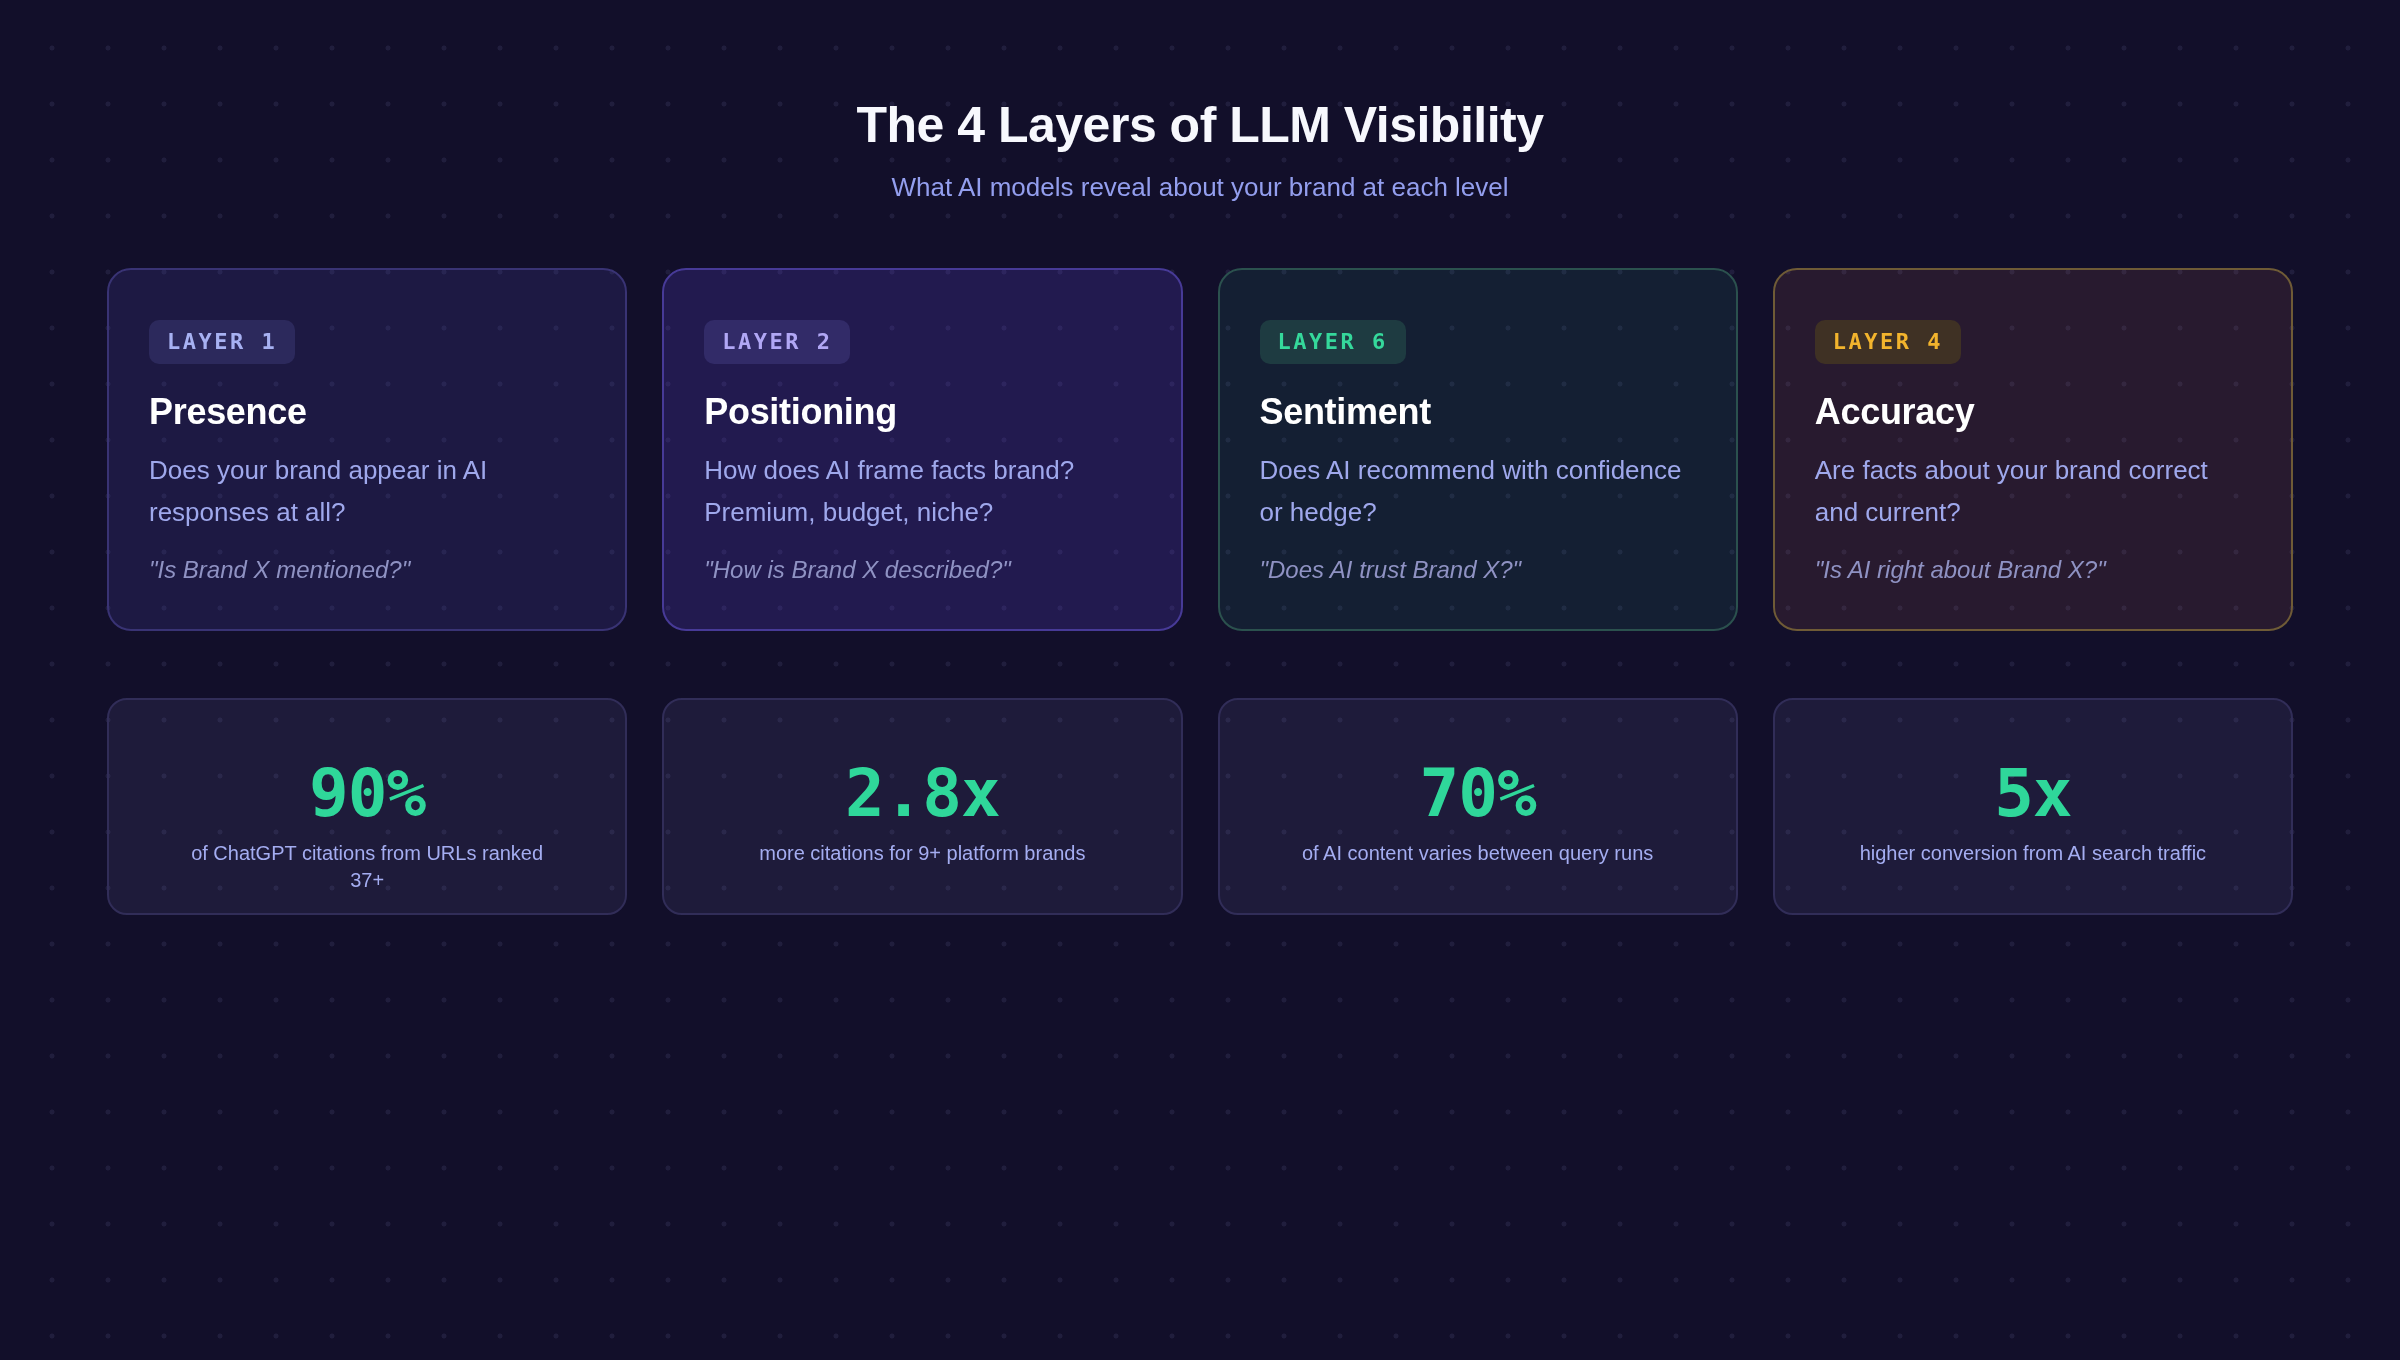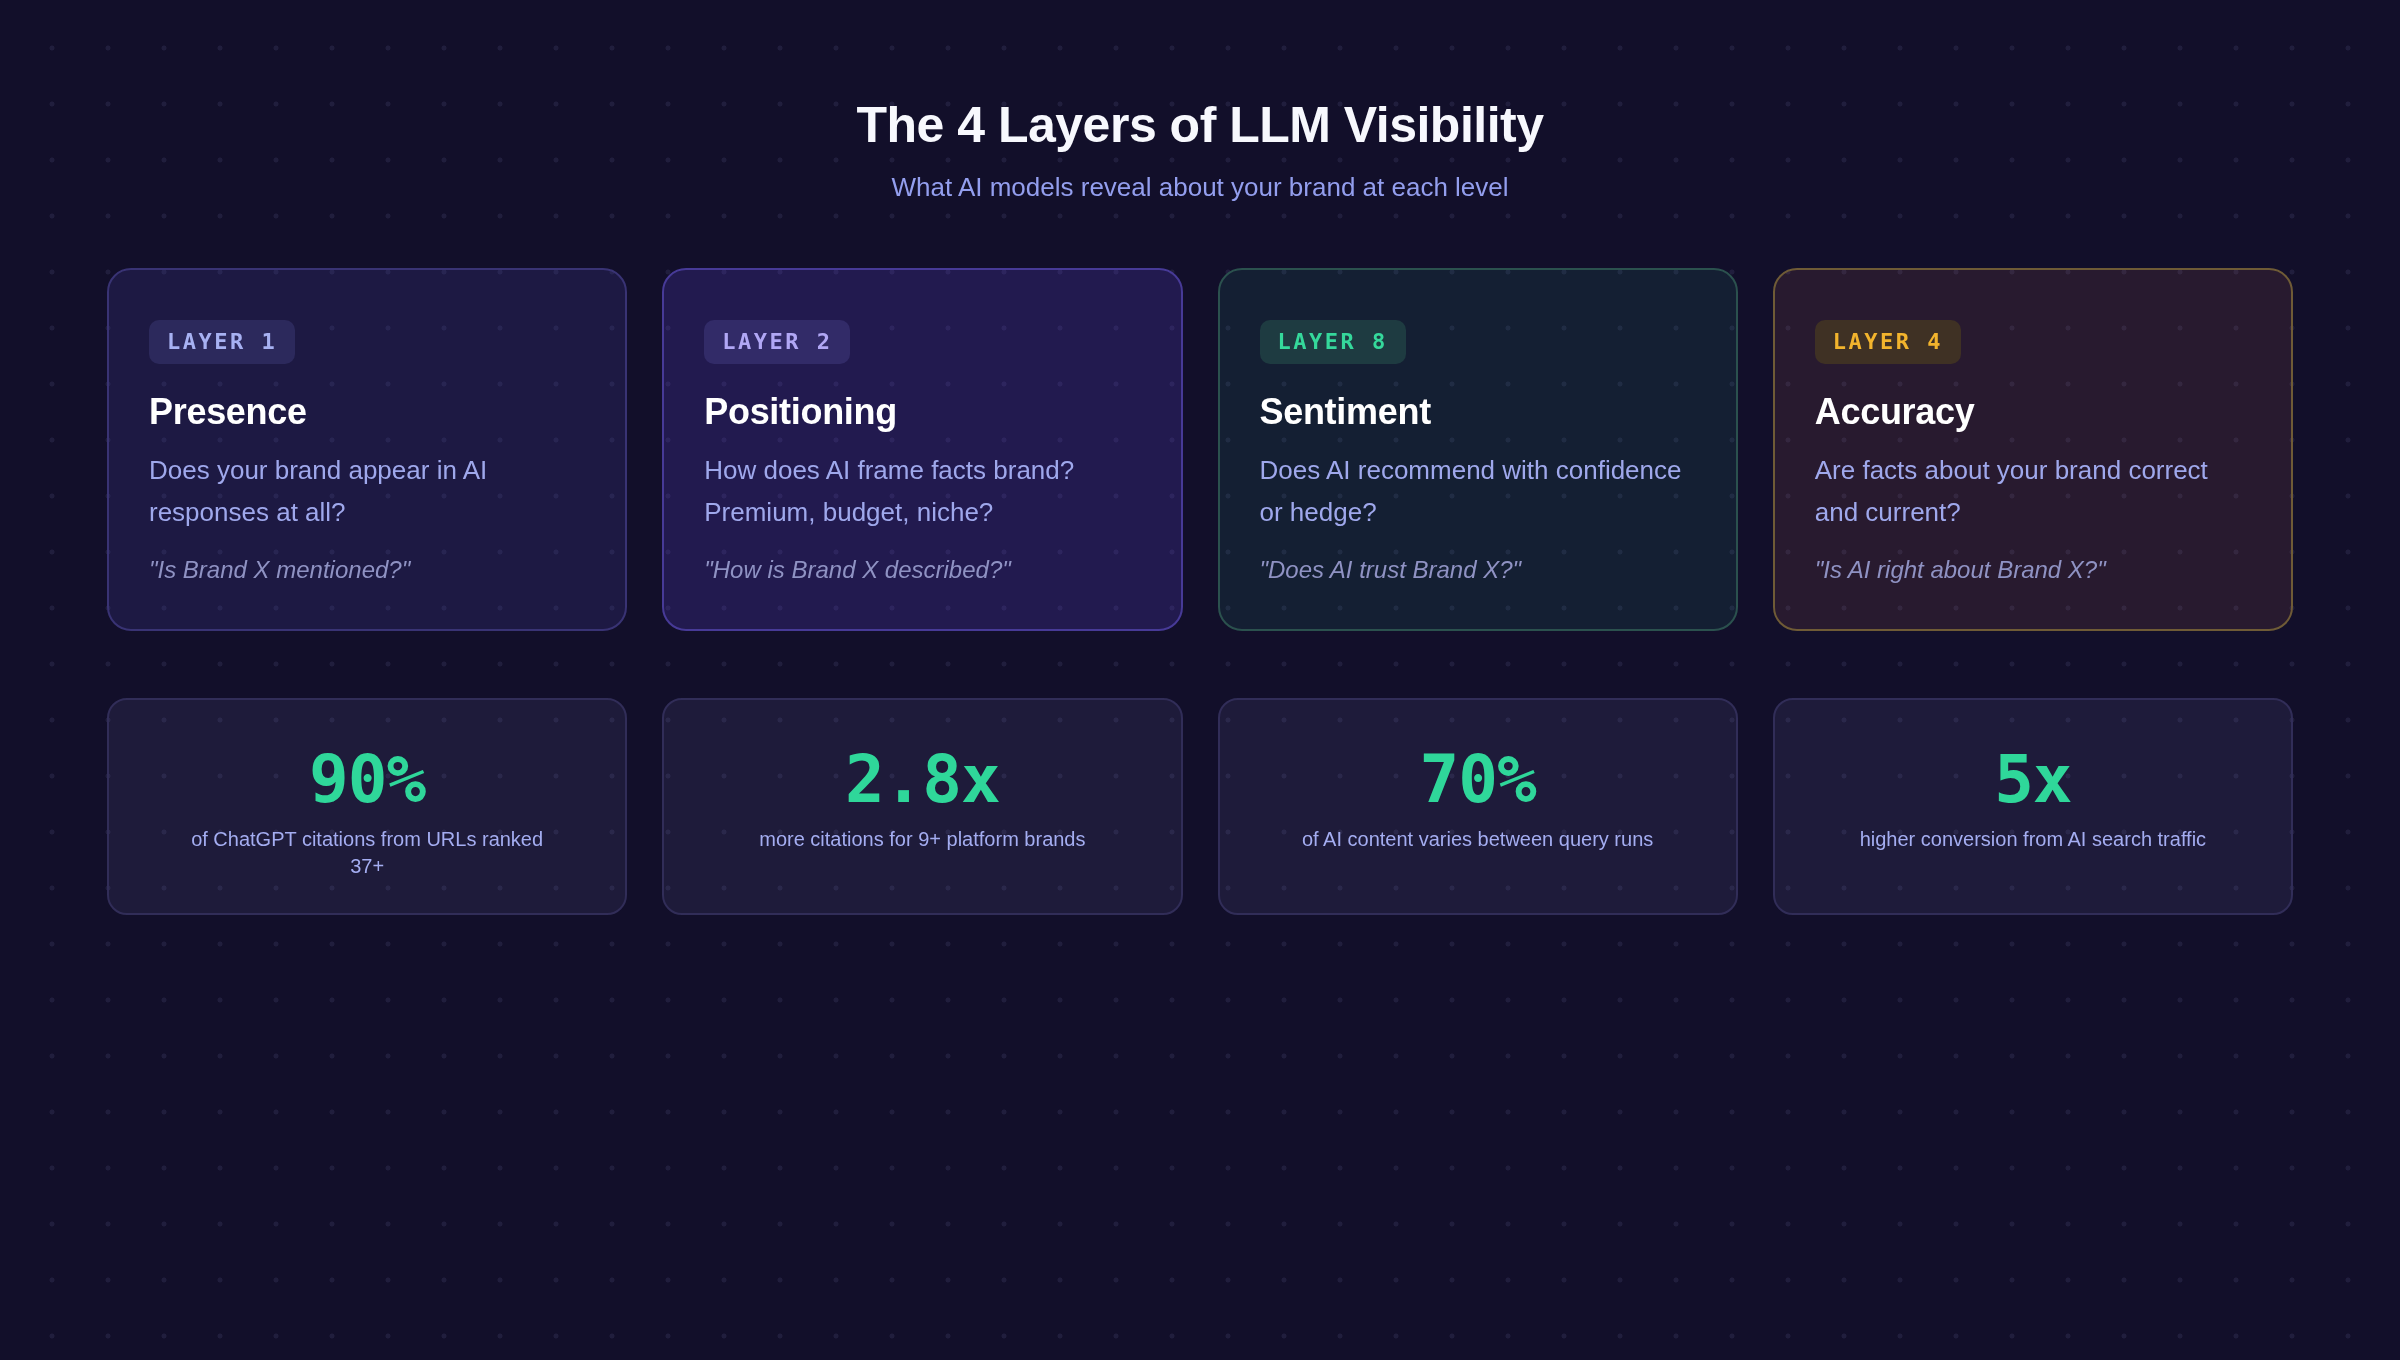--- a/index.html
+++ b/index.html
@@ -91,21 +91,21 @@
     color: #8f92c3;
     font-size: 24px;
     font-style: italic;
     line-height: 1.4;
   }
 
   
   .stat-card {
     height: 217px;
     border-radius: 20px;
-    padding-top: 42px;
+    padding-top: 56px;
     text-align: center;
     background: rgba(140,135,210,0.10);
     border: 2px solid #312d58;
   }
 
   .stat-value {
     font-family: "DejaVu Sans Mono", monospace;
     font-size: 66px;
     font-weight: 700;
     letter-spacing: -1px;
@@ -144,21 +144,21 @@
     </article>
 
     <article class="layer-card" style="--card-bg: rgba(88,64,200,0.24); --card-border: #473a97; --badge-bg: #322b68; --badge-text: #b1a7f5;">
       <span class="badge">LAYER 2</span>
       <h2 class="layer-title">Positioning</h2>
       <p class="layer-desc">How does AI frame facts brand? Premium, budget, niche?</p>
       <p class="layer-quote">"How is Brand X described?"</p>
     </article>
 
     <article class="layer-card" style="--card-bg: rgba(40,180,140,0.10); --card-border: #2b514e; --badge-bg: #1e3b41; --badge-text: #35d89b;">
-      <span class="badge">LAYER 8</span>
+      <span class="badge">LAYER 6</span>
       <h2 class="layer-title">Sentiment</h2>
       <p class="layer-desc">Does AI recommend with confidence or hedge?</p>
       <p class="layer-quote">"Does AI trust Brand X?"</p>
     </article>
 
     <article class="layer-card" style="--card-bg: rgba(235,130,95,0.10); --card-border: #6f5b36; --badge-bg: #3f3124; --badge-text: #f2b42d;">
       <span class="badge">LAYER 4</span>
       <h2 class="layer-title">Accuracy</h2>
       <p class="layer-desc">Are facts about your brand correct and current?</p>
       <p class="layer-quote">"Is AI right about Brand X?"</p>

